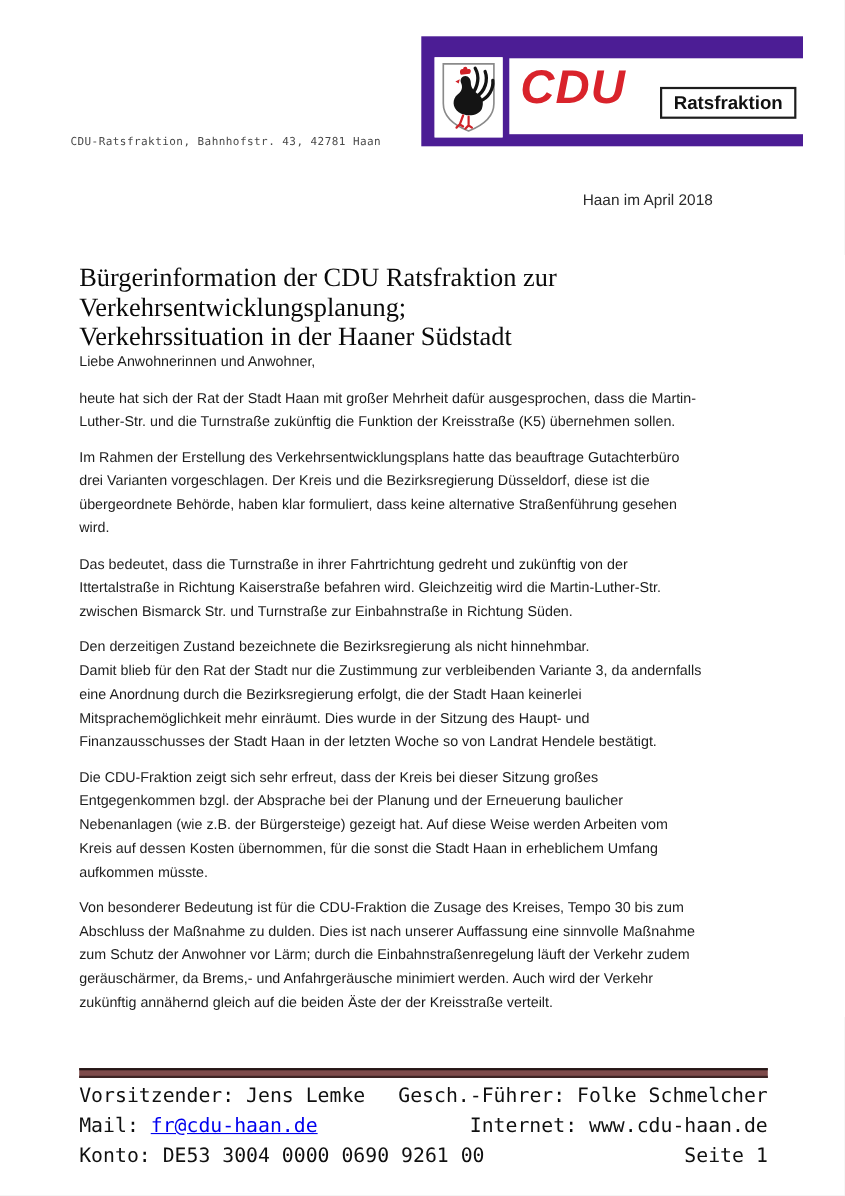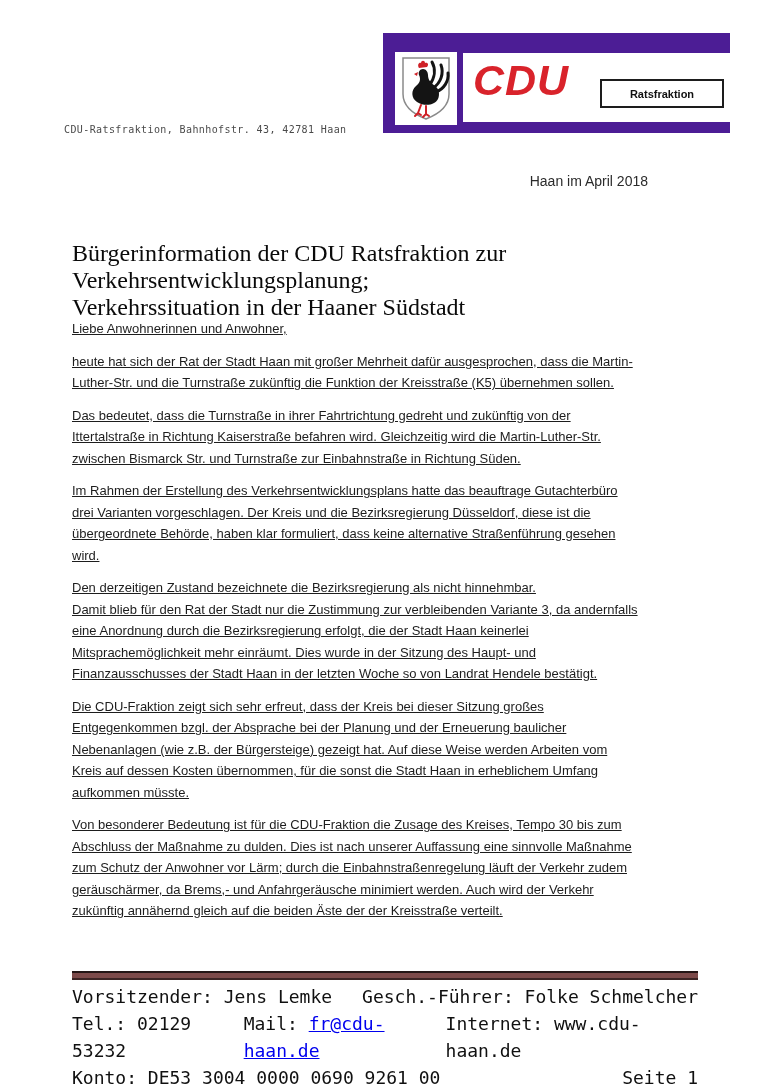--- a/index.html
+++ b/index.html
@@ -17,21 +17,21 @@
   .cdu-wordmark {
     position:absolute; left:10px; top:3px;
     font-family:"Liberation Sans", sans-serif;
     font-size:43px; font-weight:800; font-style:italic; letter-spacing:1px;
     color:#D9232B;
   }
   .rats-badge {
     position:absolute; left:137px; top:26px; width:124px; height:29px;
     border:2px solid #1d1d1d; background:#ffffff;
     display:flex; align-items:center; justify-content:center;
-    font-size:11px; font-weight:bold; color:#111;
+    font-size:17px; font-weight:bold; color:#111;
   }
 
   
   .sender-line {
     position:absolute; left:64px; top:124px;
     font-family:"DejaVu Sans Mono", monospace;
     font-size:10px; letter-spacing:0.4px; color:#4a4a4a;
   }
   .date-line {
     position:absolute; left:72px; top:173px; width:576px;
@@ -41,21 +41,21 @@
   
   .letter-title {
     position:absolute; left:72px; top:240px; width:660px;
     font-family:"Liberation Serif", serif;
     font-size:24px; line-height:27px; color:#0a0a0a;
     white-space:pre-line;
   }
   .letter-body { position:absolute; left:72px; top:318px; width:672px; }
   .para {
     font-size:13px; line-height:21.5px; color:#1d1d1d;
-    white-space:pre-line; margin-bottom:11px;text-decoration:underline;
+    white-space:pre-line; margin-bottom:11px;
   }
 
   
   .footer-rule {
     position:absolute; left:72px; top:971px; width:626px; height:9px;
     background:#7d4a4a;
     border-top:2px solid #241616; border-bottom:2px solid #3c2424;
   }
   .footer {
     position:absolute; left:72px; top:983px; width:626px;
@@ -92,27 +92,27 @@
 
   <div class="date-line">Haan im April 2018</div>
 
   <div class="letter-title">Bürgerinformation der CDU Ratsfraktion zur Verkehrsentwicklungsplanung;
 Verkehrssituation in der Haaner Südstadt</div>
 
   <div class="letter-body">
     <div class="para">Liebe Anwohnerinnen und Anwohner,</div>
     <div class="para">heute hat sich der Rat der Stadt Haan mit großer Mehrheit dafür ausgesprochen, dass die Martin-
 Luther-Str. und die Turnstraße zukünftig die Funktion der Kreisstraße (K5) übernehmen sollen.</div>
-    <div class="para">Das bedeutet, dass die Turnstraße in ihrer Fahrtrichtung gedreht und zukünftig von der
-Ittertalstraße in Richtung Kaiserstraße befahren wird. Gleichzeitig wird die Martin-Luther-Str.
-zwischen Bismarck Str. und Turnstraße zur Einbahnstraße in Richtung Süden.</div>
     <div class="para">Im Rahmen der Erstellung des Verkehrsentwicklungsplans hatte das beauftrage Gutachterbüro
 drei Varianten vorgeschlagen. Der Kreis und die Bezirksregierung Düsseldorf, diese ist die
 übergeordnete Behörde, haben klar formuliert, dass keine alternative Straßenführung gesehen
 wird.</div>
+    <div class="para">Das bedeutet, dass die Turnstraße in ihrer Fahrtrichtung gedreht und zukünftig von der
+Ittertalstraße in Richtung Kaiserstraße befahren wird. Gleichzeitig wird die Martin-Luther-Str.
+zwischen Bismarck Str. und Turnstraße zur Einbahnstraße in Richtung Süden.</div>
     <div class="para">Den derzeitigen Zustand bezeichnete die Bezirksregierung als nicht hinnehmbar.
 Damit blieb für den Rat der Stadt nur die Zustimmung zur verbleibenden Variante 3, da andernfalls
 eine Anordnung durch die Bezirksregierung erfolgt, die der Stadt Haan keinerlei
 Mitsprachemöglichkeit mehr einräumt. Dies wurde in der Sitzung des Haupt- und
 Finanzausschusses der Stadt Haan in der letzten Woche so von Landrat Hendele bestätigt.</div>
     <div class="para">Die CDU-Fraktion zeigt sich sehr erfreut, dass der Kreis bei dieser Sitzung großes
 Entgegenkommen bzgl. der Absprache bei der Planung und der Erneuerung baulicher
 Nebenanlagen (wie z.B. der Bürgersteige) gezeigt hat.  Auf diese Weise werden Arbeiten vom
 Kreis auf dessen Kosten übernommen, für die sonst die Stadt Haan in erheblichem Umfang
 aufkommen müsste.</div>
@@ -123,21 +123,20 @@
 zukünftig annähernd gleich auf die beiden Äste der der Kreisstraße verteilt.</div>
   </div>
 
   <div class="footer-rule"></div>
   <div class="footer">
     <div class="footer-row">
       <span>Vorsitzender: Jens Lemke</span>
       <span>Gesch.-Führer: Folke Schmelcher</span>
     </div>
     <div class="footer-row">
-      <span>Tel.: 02129 53232</span>
       <span><span>Mail: </span><a class="mail-link" href="#">fr@cdu-haan.de</a></span>
       <span>Internet: www.cdu-haan.de</span>
     </div>
     <div class="footer-row">
       <span>Konto: DE53 3004 0000 0690 9261 00</span>
       <span>Seite 1</span>
     </div>
   </div>
 
 </div>

